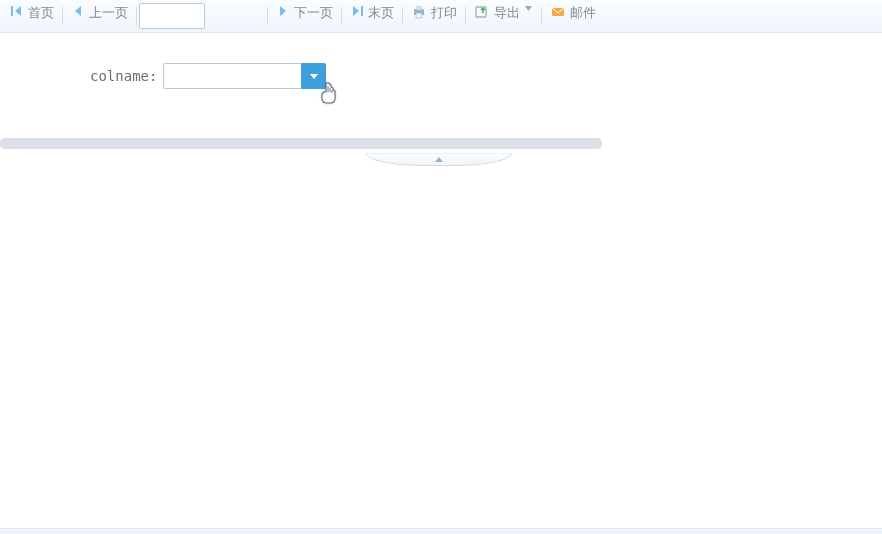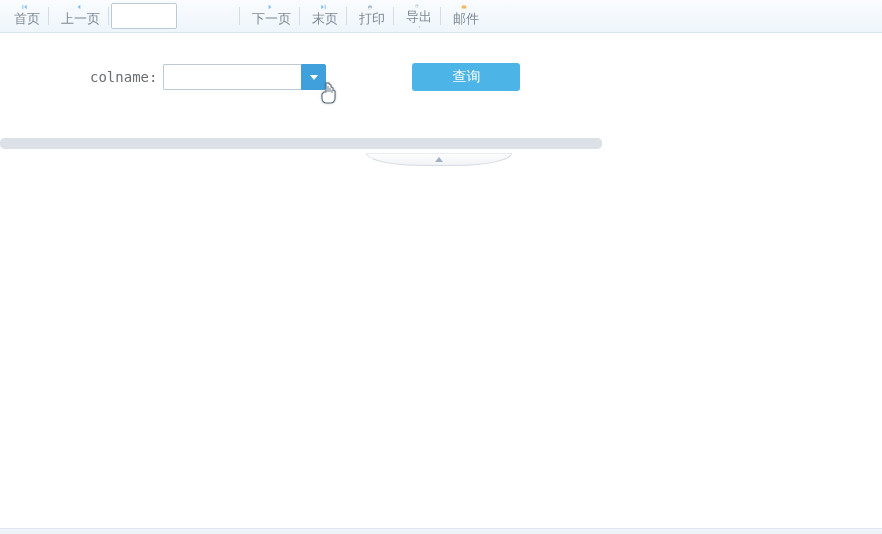--- a/index.html
+++ b/index.html
@@ -4,21 +4,21 @@
   <style>
     * { margin:0; padding:0; box-sizing:border-box; }
     body { font-family:"Microsoft YaHei",Arial,sans-serif; font-size:13px; background:#fff; }
     .page { width:882px; height:534px; position:relative; background:#fff; }
 
     .toolbar {
       height:33px; background:linear-gradient(#fafcfe,#eef5fb);
       border-bottom:1px solid #d8e4ef; display:flex; align-items:center;
       padding:0 4px; color:#6b7785;
     }
-    .tb-item { display:flex; align-items:center; padding:0 6px; height:24px; cursor:default;flex-direction:column; }
+    .tb-item { display:flex; padding:0 6px; height:24px; cursor:default; }
     .tb-item span { margin-left:4px; color:#7e8994; }
     .sep { width:1px; height:18px; background:#d4dde6; margin:0 2px; }
     .page-input {
       width:66px; height:26px; border:1px solid #bccad8; border-radius:2px;
       background:#fff; padding:0 4px; font-size:13px;
     }
     svg { display:block; }
 
     .filter-wrap { padding:30px 16px 20px 90px; display:flex; align-items:center; }
     .colname-label { font-family:Consolas,monospace; font-size:14px; color:#6b6f73; margin-right:6px; }
@@ -140,23 +140,20 @@
   <div class="filter-wrap">
     <span class="colname-label">colname:</span>
     <div class="combo">
       <input class="combo-input" value="" style="">
       <div class="combo-btn">
         <svg width="10" height="10" viewBox="0 0 10 10">
             <polygon points="1,3 9,3 5,8" fill="#fff"></polygon>
           </svg>
       </div>
     </div>
-    <button class="query-btn">
-      <span>查询</span>
-    </button>
   </div>
 
   <div class="cursor-hand">
     <svg width="22" height="26" viewBox="0 0 22 26">
         <path d="M8 3 v9 h-2 l-2 2 v4 c0 3 2 5 5 5 h3 c3 0 5-2 5-5 v-7 l-2-1 v-2 l-2-1 v-2 l-2-1 v-1 z" fill="#fff" stroke="#5a6b7b" stroke-width="1.1"></path>
         <path d="M10 6 v6 M12 8 v4 M14 10 v3" stroke="#5a6b7b" stroke-width="0.9"></path>
       </svg>
   </div>
 
   <div class="scroll-track">

